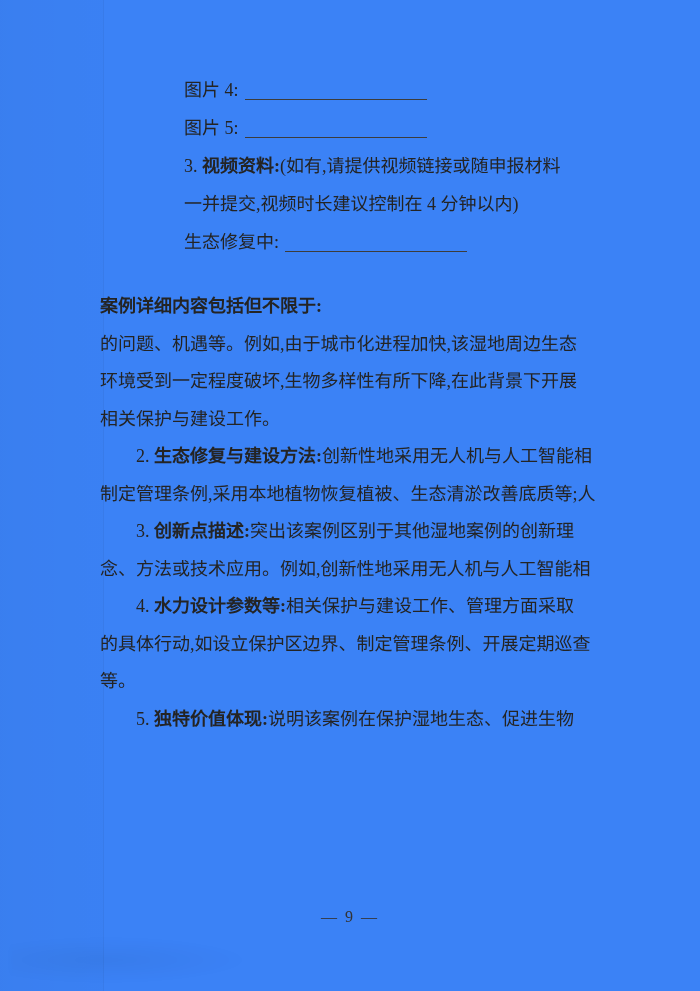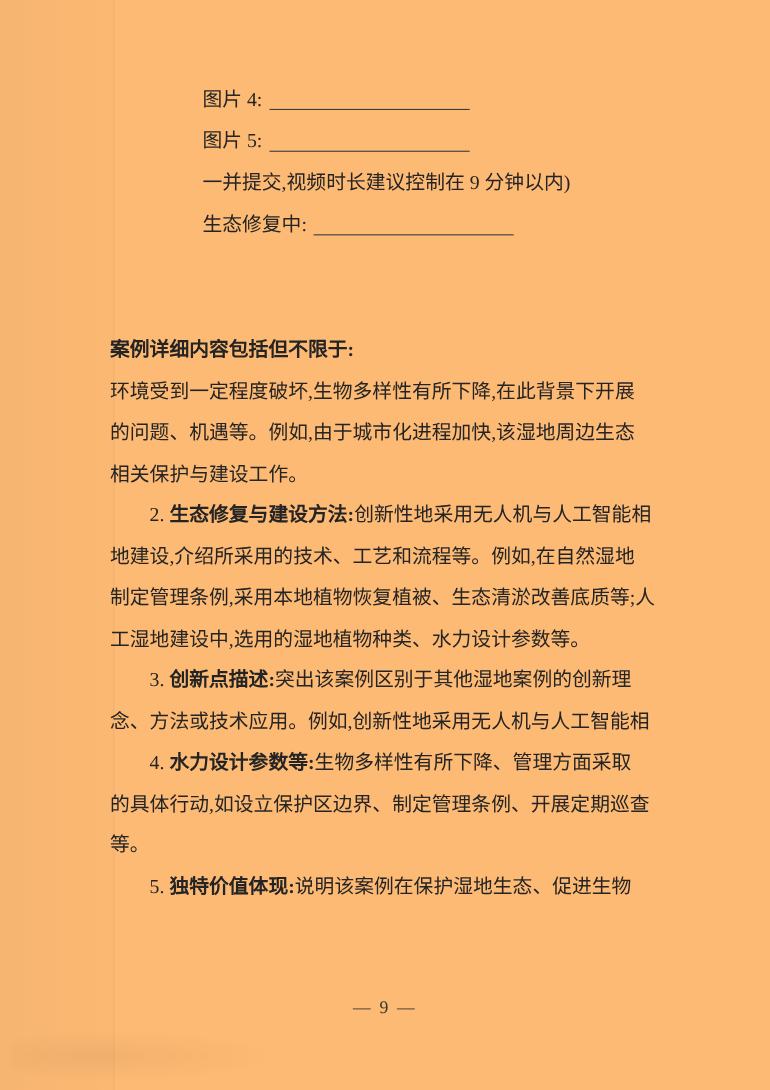--- a/index.html
+++ b/index.html
@@ -1,21 +1,21 @@
 <!DOCTYPE html>
 <html lang="zh-CN"><head>
 <meta charset="utf-8">
 <style>
   html, body { margin: 0; padding: 0; background: #e9e9e9; }
   .page {
     position: relative;
     width: 700px;
     height: 991px;
     margin: 0 auto;
-    background: #fdba74;
+    background: #3b82f6;
     overflow: hidden;
     font-family: "Liberation Serif", "DejaVu Serif", serif;
     color: #242424;
   }
   
   .scan-band {
     position: absolute; left: 0; top: 0; width: 103px; height: 100%;
     background: linear-gradient(to right, rgba(0,0,0,0.028), rgba(0,0,0,0.012));
     pointer-events: none;
   }
@@ -33,21 +33,21 @@
   .attachment-block {
     position: absolute;
     left: 184px;
     top: 71px;
     font-size: 18px;
     line-height: 38px;
   }
   .details-block {
     position: absolute;
     left: 100px;
-    top: 300px;
+    top: 288px;
     width: 520px;
     font-size: 18px;
     line-height: 37.5px;
   }
   .line { white-space: nowrap; }
   .line.indent { padding-left: 36px; }
   .b { font-weight: 700; }
   .blank {
     display: inline-block;
     width: 182px;
@@ -71,36 +71,35 @@
 
 <div class="page">
 
   <div class="scan-band"></div>
   <div class="fold-line"></div>
   <div class="smudge"></div>
 
   <div class="attachment-block" id="attachment-block">
       <div class="line"><span>图片 4:</span><span class="blank"></span></div>
       <div class="line"><span>图片 5:</span><span class="blank"></span></div>
-      <div class="line"><span>一并提交,视频时长建议控制在 9 分钟以内)</span></div>
+      <div class="line"><span>3. </span><span class="b">视频资料:</span><span>(如有,请提供视频链接或随申报材料</span></div>
+      <div class="line"><span>一并提交,视频时长建议控制在 4 分钟以内)</span></div>
       <div class="line"><span>生态修复中:</span><span class="blank"></span></div>
     </div>
 
   <div class="details-block" id="details-block">
       <div class="line"><span class="b">案例详细内容包括但不限于:</span></div>
+      <div class="line"><span>的问题、机遇等。例如,由于城市化进程加快,该湿地周边生态</span></div>
       <div class="line"><span>环境受到一定程度破坏,生物多样性有所下降,在此背景下开展</span></div>
-      <div class="line"><span>的问题、机遇等。例如,由于城市化进程加快,该湿地周边生态</span></div>
       <div class="line"><span>相关保护与建设工作。</span></div>
       <div class="line indent"><span>2. </span><span class="b">生态修复与建设方法:</span><span>创新性地采用无人机与人工智能相</span></div>
-      <div class="line"><span>地建设,介绍所采用的技术、工艺和流程等。例如,在自然湿地</span></div>
       <div class="line"><span>制定管理条例,采用本地植物恢复植被、生态清淤改善底质等;人</span></div>
-      <div class="line"><span>工湿地建设中,选用的湿地植物种类、水力设计参数等。</span></div>
       <div class="line indent"><span>3. </span><span class="b">创新点描述:</span><span>突出该案例区别于其他湿地案例的创新理</span></div>
       <div class="line"><span>念、方法或技术应用。例如,创新性地采用无人机与人工智能相</span></div>
-      <div class="line indent"><span>4. </span><span class="b">水力设计参数等:</span><span>生物多样性有所下降、管理方面采取</span></div>
+      <div class="line indent"><span>4. </span><span class="b">水力设计参数等:</span><span>相关保护与建设工作、管理方面采取</span></div>
       <div class="line"><span>的具体行动,如设立保护区边界、制定管理条例、开展定期巡查</span></div>
       <div class="line"><span>等。</span></div>
       <div class="line indent"><span>5. </span><span class="b">独特价值体现:</span><span>说明该案例在保护湿地生态、促进生物</span></div>
     </div>
 
   <div class="footer">
     <span>— 9 —</span>
   </div>
 
 </div>

